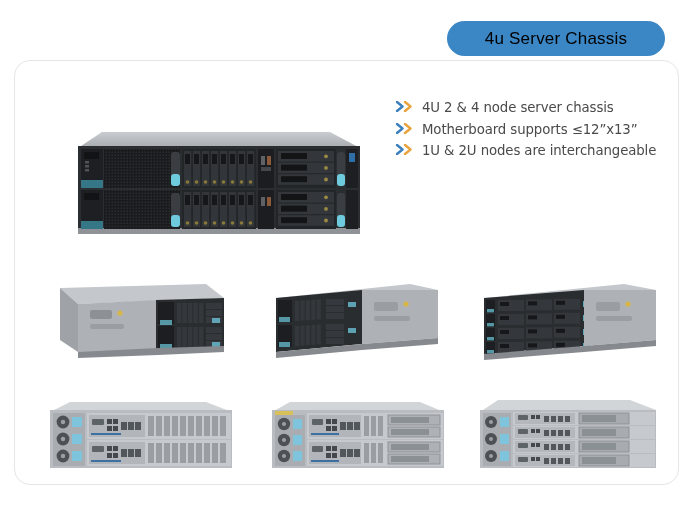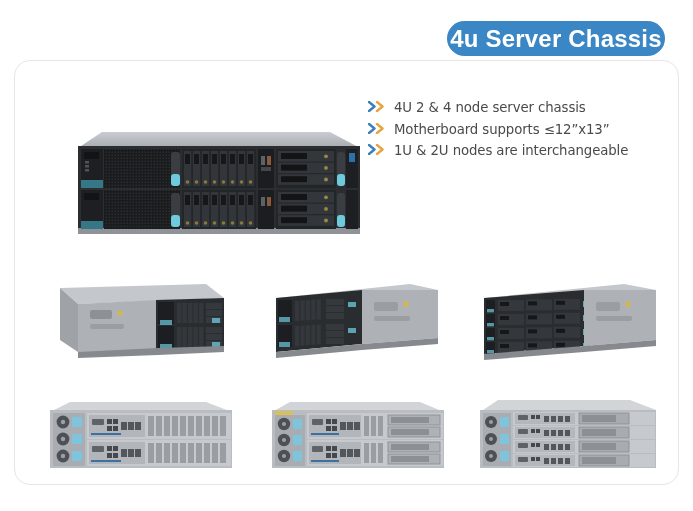--- a/index.html
+++ b/index.html
@@ -19,41 +19,40 @@
   
   #title-pill {
     position: absolute;
     left: 447px; top: 21px;
     width: 218px; height: 35px;
     background: #3b86c4;
     border-radius: 18px;
     display: flex; align-items: center; justify-content: center;
   }
   #title-pill .t {
-    color: #ffffff;
-    font-size: 24px;
+    color: #000000;
+    font-size: 17px;
     letter-spacing: .2px;
     white-space: nowrap;
-    font-weight: bold;
   }
 
   
   #card {
     position: absolute;
     left: 14px; top: 60px;
     width: 665px; height: 425px;
     border: 1px solid #e6e6e6;
     border-radius: 16px;
     background: #ffffff;
   }
 
   
   #features {
     position: absolute;
-    left: 368px; top: 98px;
+    left: 396px; top: 98px;
     width: 285px;
   }
   .feat {
     display: flex;
     align-items: flex-start;
     margin-bottom: 2px;
   }
   .chev {
     flex: 0 0 auto;
     width: 26px;

